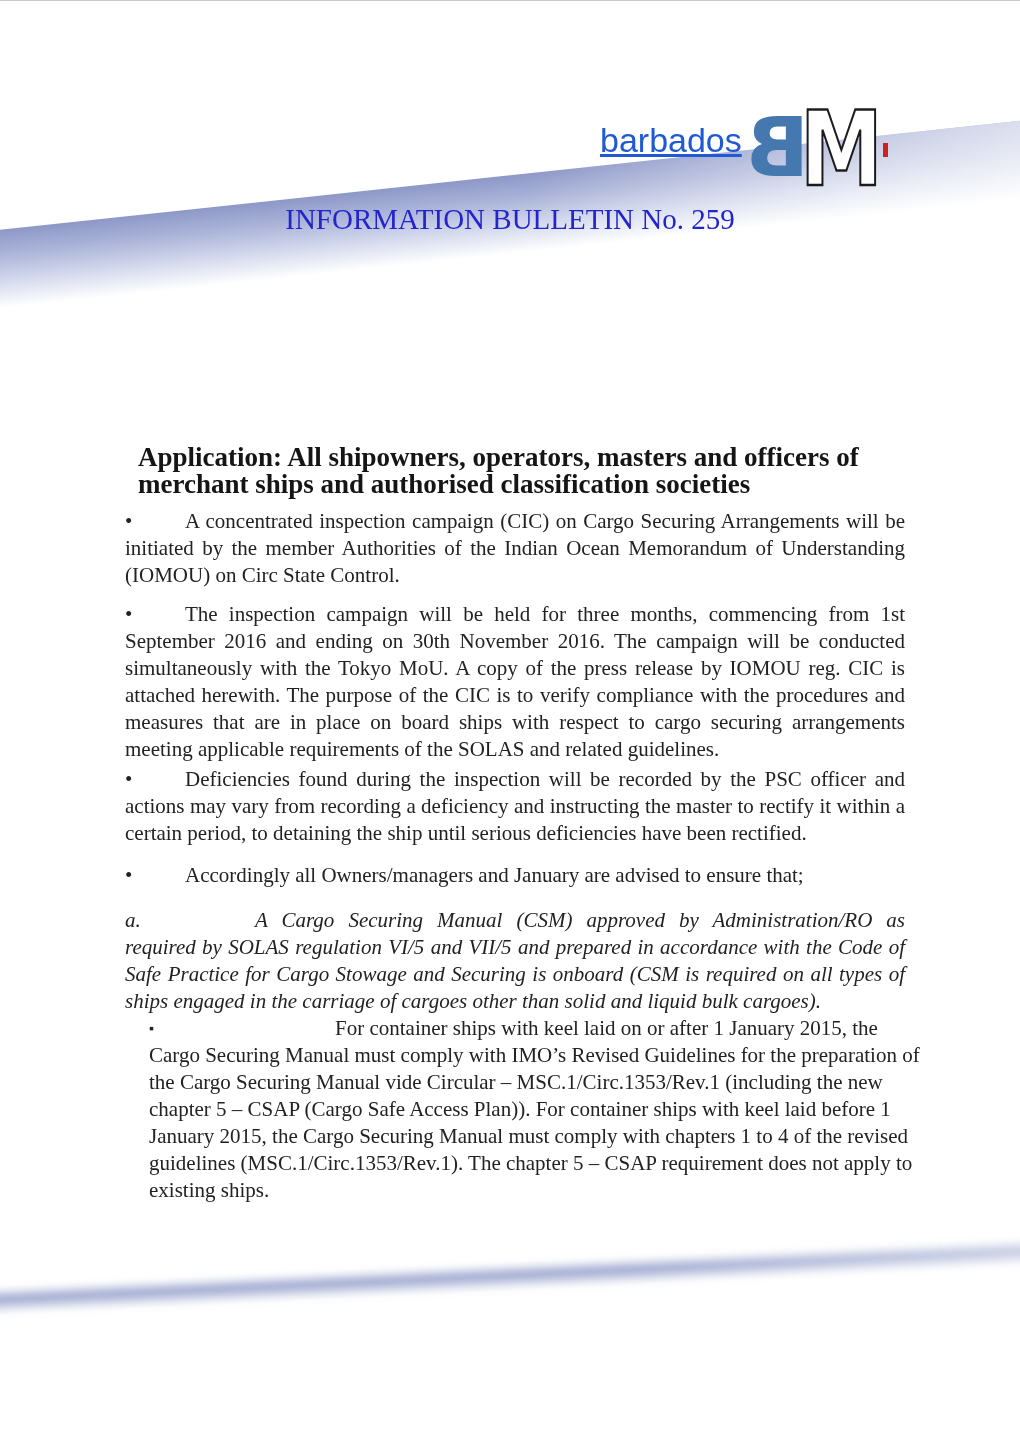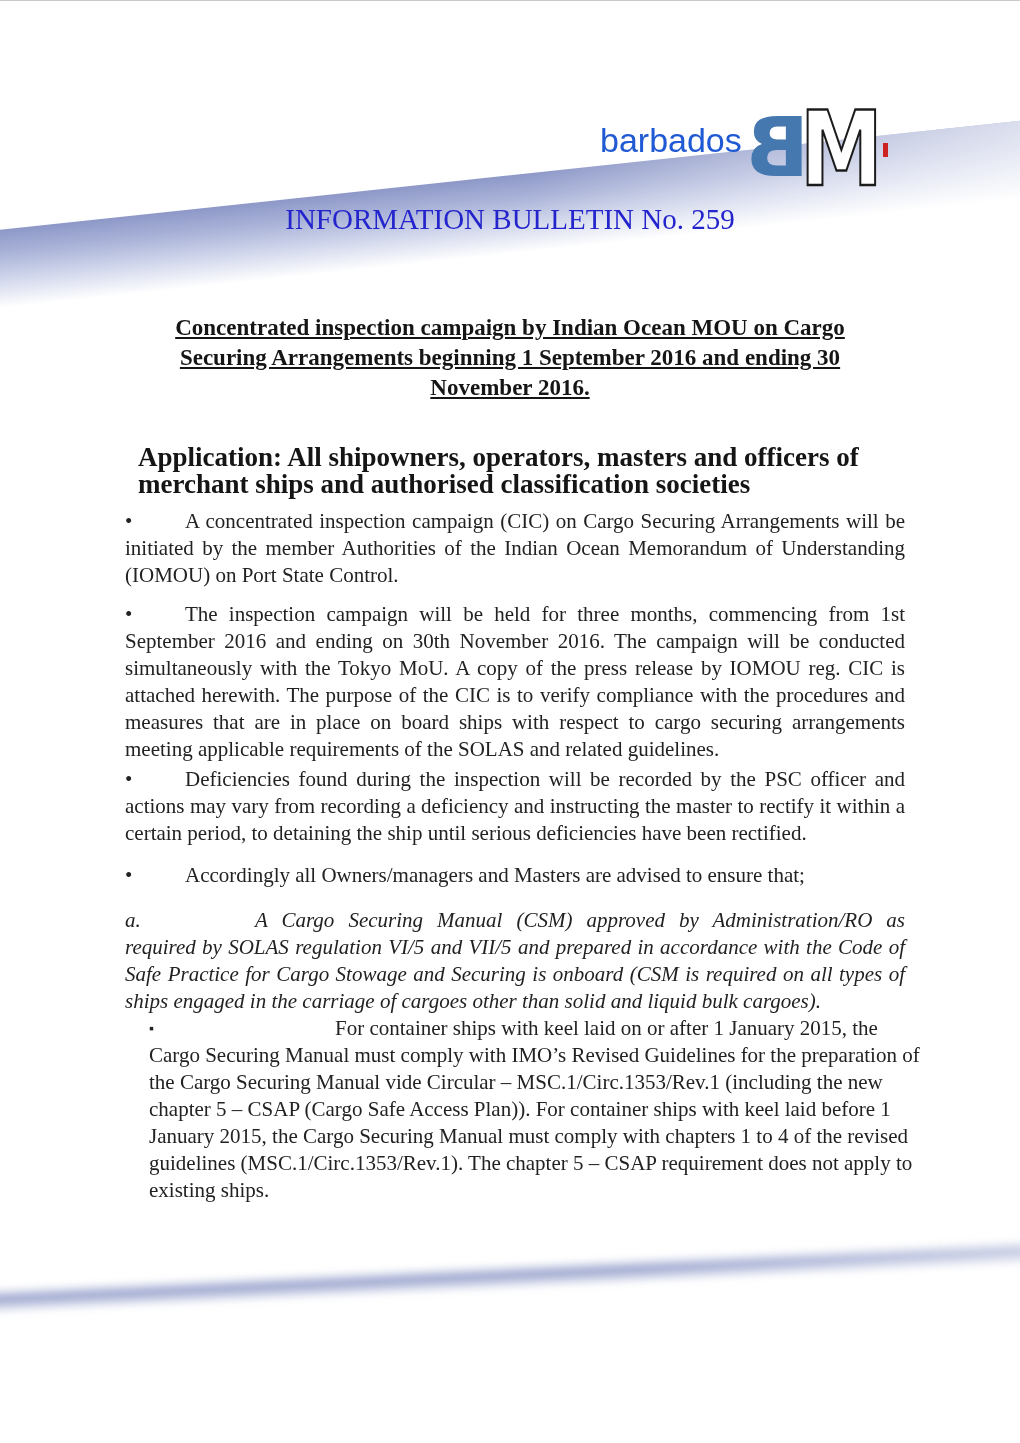--- a/index.html
+++ b/index.html
@@ -105,46 +105,45 @@
 </style>
 </head>
 <body>
 
 <div id="page">
 
   <div class="swoosh-top"></div>
   <div class="swoosh-bottom"></div>
 
   <div class="logo">
-    <span class="logo-word" style="color: rgb(32, 89, 212);">barbados</span>
+    <span class="logo-word" style="color: rgb(32, 89, 212); text-decoration: underline;">barbados</span>
     <span class="logo-b" style="color: rgb(70, 120, 176);">B</span>
     <span class="logo-m">M</span>
     <span class="logo-red" style="background: rgb(204, 34, 34);"></span>
   </div>
 
   <div class="bulletin-title" style="color: rgb(36, 36, 204);">INFORMATION BULLETIN No. 259</div>
 
-  <div class="doc-heading">Concentrated inspection campaign by Indian Ocean MOU on Cargo Securing Arrangements beginning 1 September 2016 and ending 30 November 2016.</div>
 
   <div class="application">Application: All shipowners, operators, masters and officers of merchant ships and authorised classification societies</div>
 
   <div class="para" id="p0">
-    <span class="marker m-bullet">•</span><span>A concentrated inspection campaign (CIC) on Cargo Securing Arrangements will be initiated by the member Authorities of the Indian Ocean Memorandum of Understanding (IOMOU) on Port State Control.</span>
+    <span class="marker m-bullet">•</span><span>A concentrated inspection campaign (CIC) on Cargo Securing Arrangements will be initiated by the member Authorities of the Indian Ocean Memorandum of Understanding (IOMOU) on Circ State Control.</span>
   </div>
 
   <div class="para" id="p1">
     <span class="marker m-bullet">•</span><span>The inspection campaign will be held for three months, commencing from 1st September 2016 and ending on 30th November 2016. The campaign will be conducted simultaneously with the Tokyo MoU. A copy of the press release by IOMOU reg. CIC is attached herewith. The purpose of the CIC is to verify compliance with the procedures and measures that are in place on board ships with respect to cargo securing arrangements meeting applicable requirements of the SOLAS and related guidelines.</span>
   </div>
 
   <div class="para" id="p2">
     <span class="marker m-bullet">•</span><span>Deficiencies found during the inspection will be recorded by the PSC officer and actions may vary from recording a deficiency and instructing the master to rectify it within a certain period, to detaining the ship until serious deficiencies have been rectified.</span>
   </div>
 
   <div class="para left" id="p3">
-    <span class="marker m-bullet">•</span><span>Accordingly all Owners/managers and Masters are advised to ensure that;</span>
+    <span class="marker m-bullet">•</span><span>Accordingly all Owners/managers and January are advised to ensure that;</span>
   </div>
 
   <div class="para" id="p4">
     <span class="marker m-alpha">a.</span><span>A Cargo Securing Manual (CSM) approved by Administration/RO as required by SOLAS regulation VI/5 and VII/5 and prepared in accordance with the Code of Safe Practice for Cargo Stowage and Securing is onboard (CSM is required on all types of ships engaged in the carriage of cargoes other than solid and liquid bulk cargoes).</span>
   </div>
 
   <div class="para left" id="p5">
     <span class="marker m-square">▪</span><span>For container ships with keel laid on or after 1 January 2015, the Cargo Securing Manual must comply with IMO’s Revised Guidelines for the preparation of the Cargo Securing Manual vide Circular – MSC.1/Circ.1353/Rev.1 (including the new chapter 5 – CSAP (Cargo Safe Access Plan)). For container ships with keel laid before 1 January 2015, the Cargo Securing Manual must comply with chapters 1 to 4 of the revised guidelines (MSC.1/Circ.1353/Rev.1). The chapter 5 – CSAP requirement does not apply to existing ships.</span>
   </div>
 

